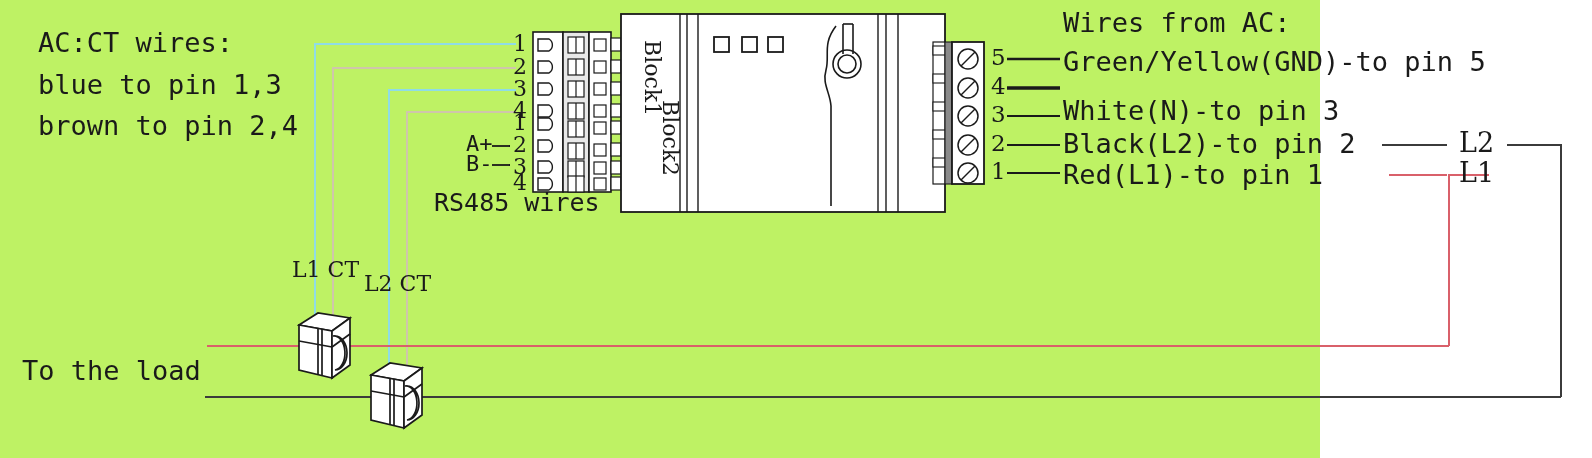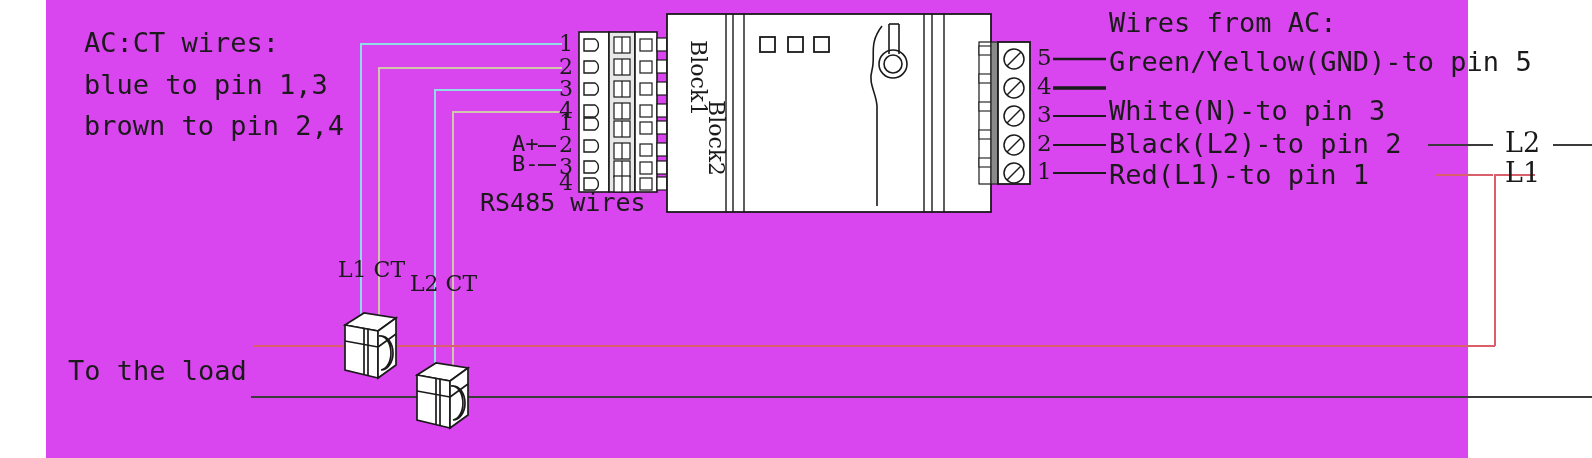--- a/index.html
+++ b/index.html
@@ -8,24 +8,23 @@
     background: #ffffff;
   }
   body {
     width: 1592px;
     height: 458px;
     overflow: hidden;
     font-family: "DejaVu Serif", "Liberation Serif", serif;
   }
   #diagram-root {
     position: relative;
-    width: 1422px;
+    width: 1320px;
     height: 458px;
-    background: #d946ef;
-    margin-left: 46px;
+    background: #bef264;
   }
   svg.canvas {
     position: absolute;
     top: 0;
     left: 0;
     width: 1592px;
     height: 458px;
     display: block;
   }
   .txt {

